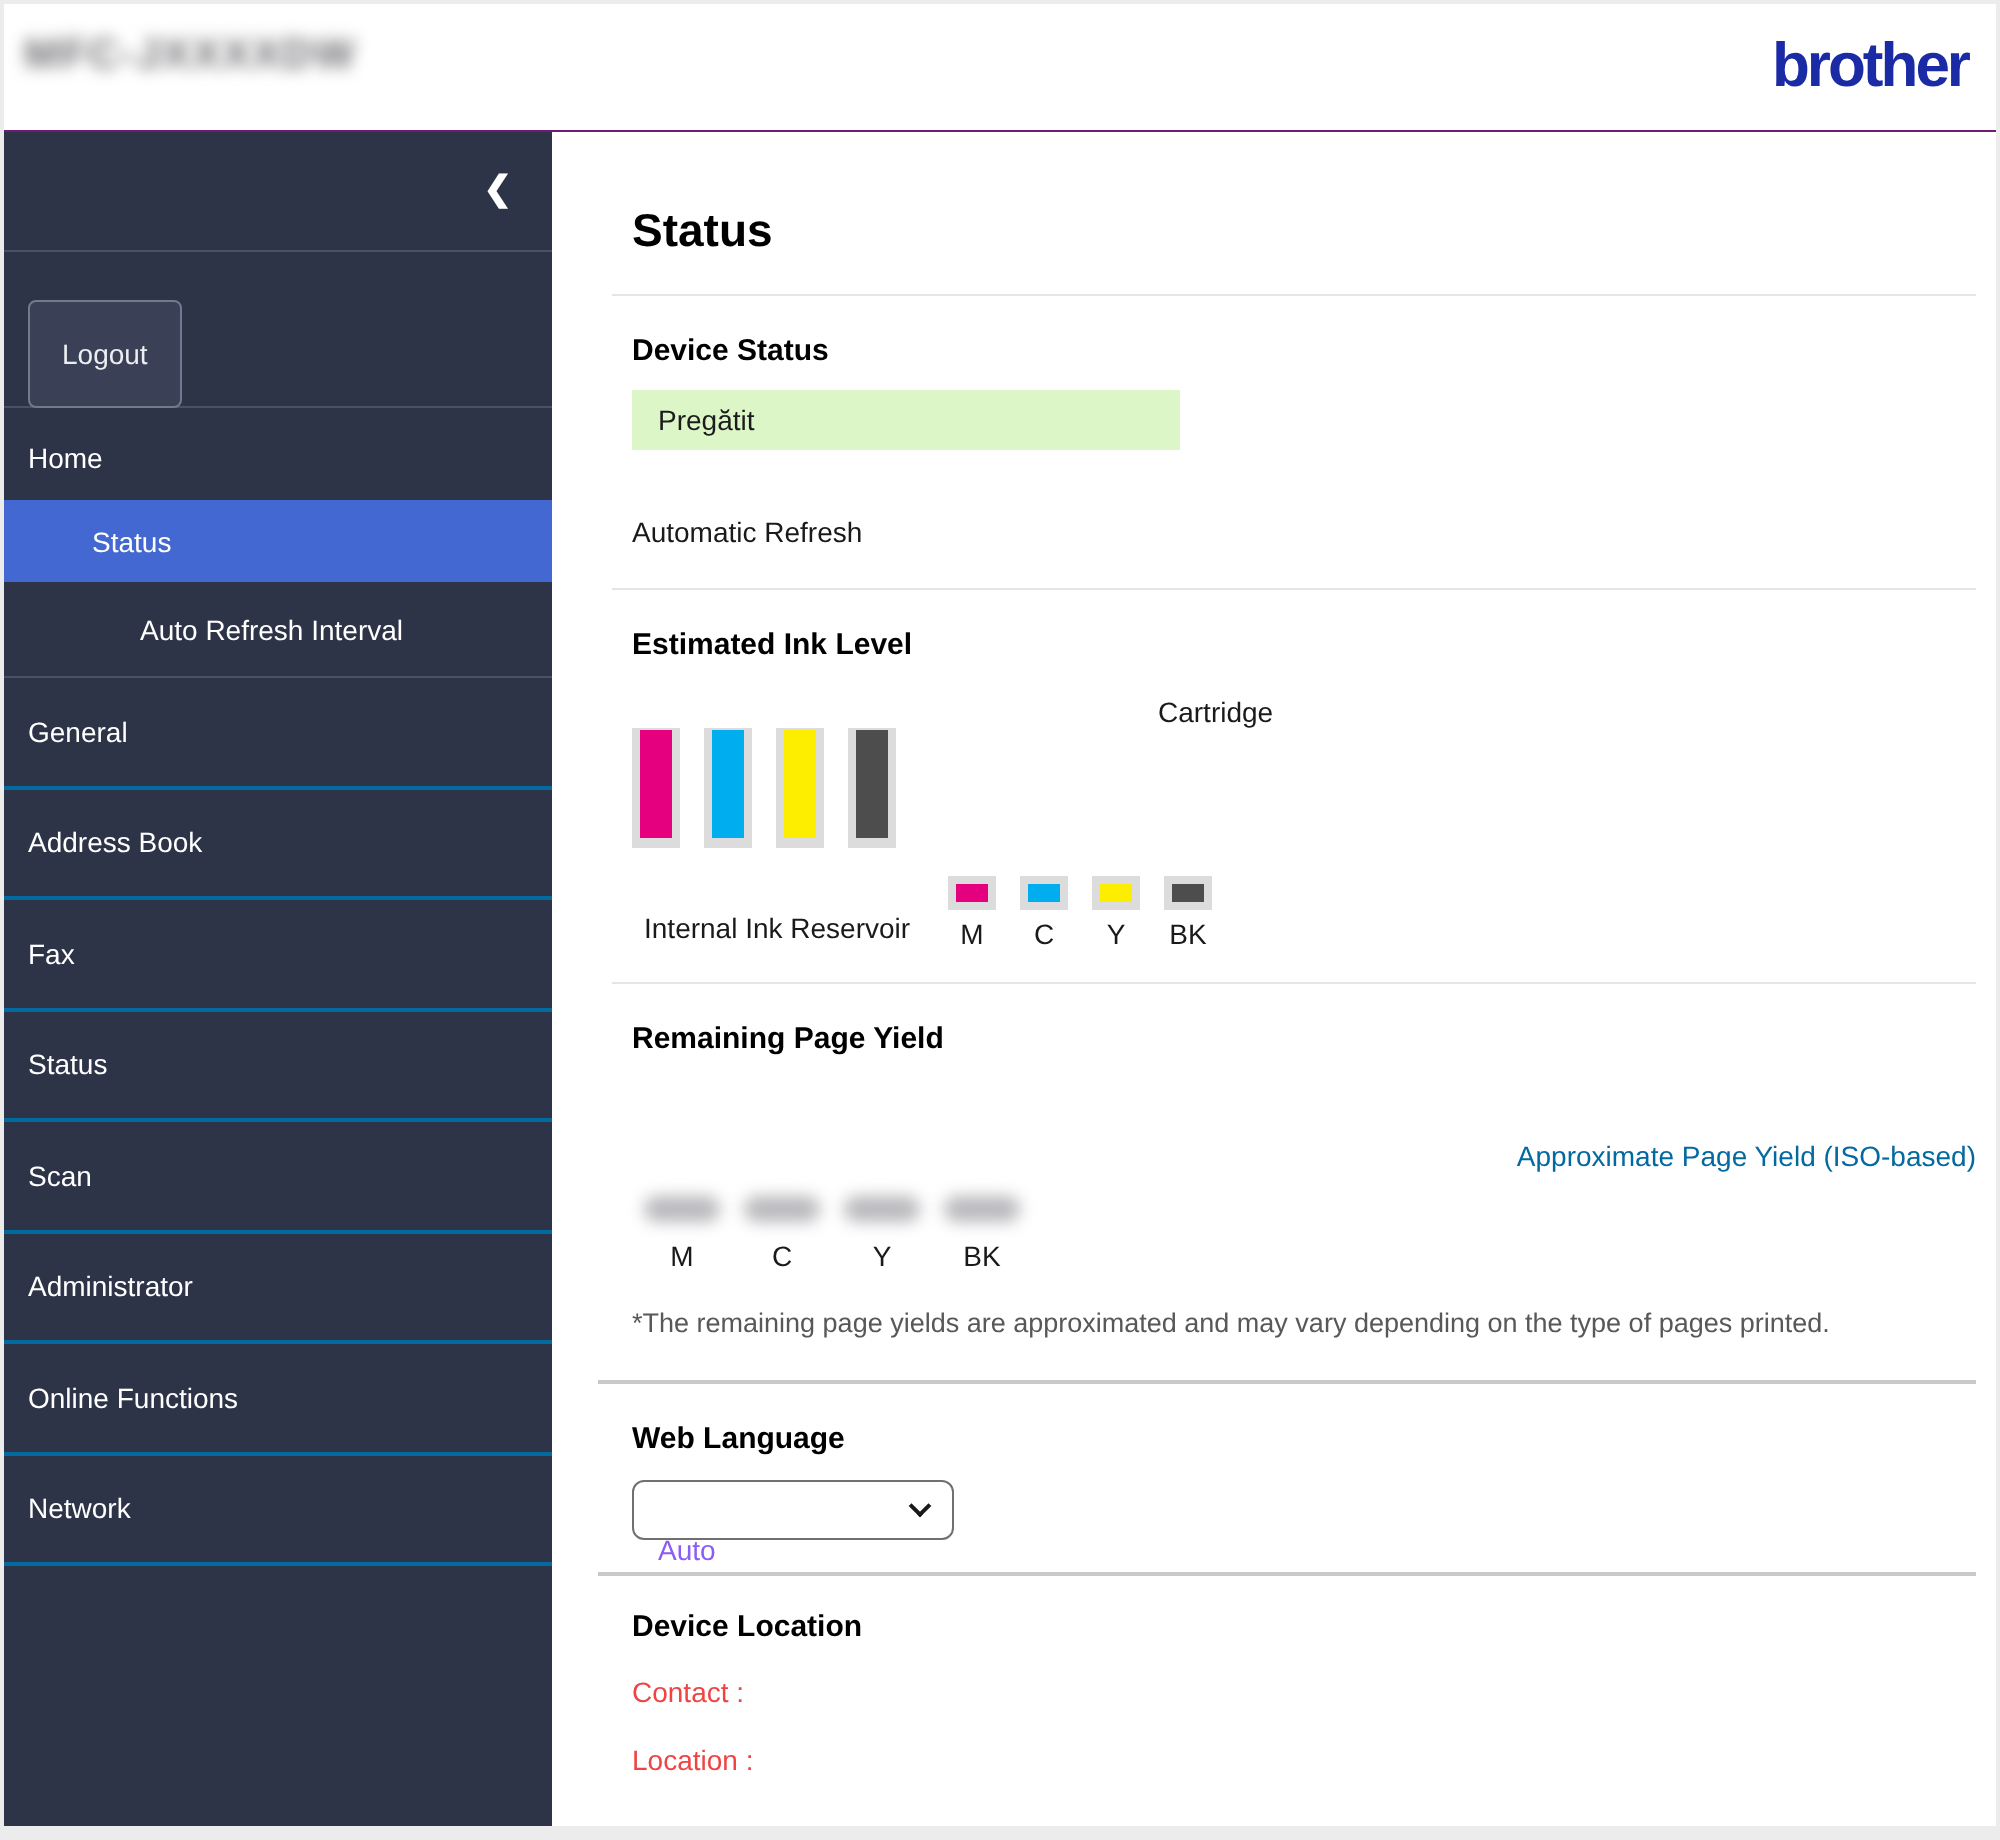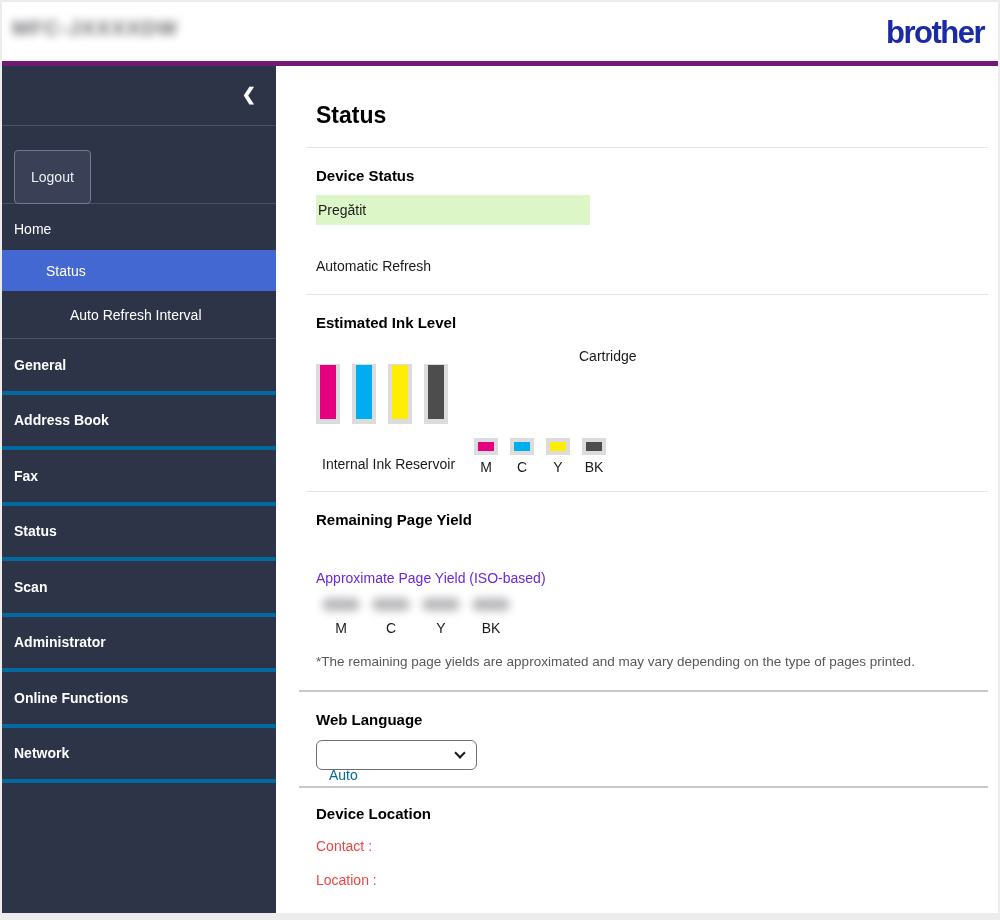--- a/index.html
+++ b/index.html
@@ -10,21 +10,21 @@
     position:relative; width:1000px; height:920px; background:#fff;
     border:2px solid #ececec; border-bottom:none; overflow:hidden;
   }
   .bottom-strip {
     position:absolute; left:0; right:0; bottom:0; height:7px; background:#ececec; z-index:5;
   }
 
   
   .header {
     position:absolute; top:0; left:0; right:0; height:64px; background:#fff;
-    border-bottom:5px solid #701a75;
+    border-bottom:1px solid #701a75;
   }
   .model-name {
     position:absolute; left:10px; top:14px; font-size:21px; font-weight:bold;
     color:#6e6e72; filter:blur(4px); letter-spacing:1px;
   }
   .brand-logo {
     position:absolute; right:14px; top:13px; font-size:31px; font-weight:bold;
     color:#1b2aa5; letter-spacing:-1.5px;
   }
 
@@ -48,35 +48,35 @@
   .selected-item {
     height:41px; background:#4468d1; display:flex; align-items:center;
     padding-left:44px; cursor:pointer;
   }
   .subnav-item {
     height:48px; display:flex; align-items:center; padding-left:68px;
     border-bottom:1px solid #4b5066; cursor:pointer;
   }
   .nav-item {
     height:55.5px; display:flex; align-items:center; padding-left:12px;
-    font-weight:bold; border-bottom:4px solid #0369a1; cursor:pointer;
+    font-weight:normal; border-bottom:2px solid #0369a1; cursor:pointer;
   }
 
   
   .main {
     position:absolute; left:274px; top:64px; right:0; bottom:7px;
     background:#fff; overflow:hidden;
   }
   .content { padding:0 10px 0 30px; }
   .page-title { font-size:23px; font-weight:bold; color:#000; margin:36px 0 0 10px; }
   .divider  { height:1px; background:#e5e5e5; margin-top:18px; }
   .divider-strong { height:2px; background:#c9c9c9; margin-top:21px; margin-left:-7px; }
   .section-heading { font-size:15px; font-weight:bold; color:#000; margin:19px 0 0 10px; }
   .status-box {
-    width:274px; height:30px; line-height:30px; padding-left:2px;
+    width:274px; height:30px; line-height:30px; padding-left:13px;
     font-size:14px; color:#1c1c1c; margin:11px 0 0 10px;
   }
   .field-label { font-size:14px; color:#1a1a1a; margin:33px 0 0 10px; }
   .radio-group { margin:8px 0 0 8px; }
   .radio-row { display:flex; align-items:center; margin-bottom:6px; }
   .radio-row input { width:15px; height:15px; accent-color:#555; margin-right:7px; }
   .radio-row span { font-size:14px; color:#1a1a1a; }
 
   
   .ink-table { margin-left:10px; }
@@ -88,37 +88,37 @@
   .ink-row2 .ink-label { padding-bottom:3px; }
   .bars-row { display:flex; gap:12px; }
   .cartridge-shell { width:24px; height:60px; background:#dcdcdc; padding:1px 4px 5px; }
   .cartridge-fill { width:16px; height:54px; }
   .reservoir-shell { width:24px; height:17px; background:#dcdcdc; padding:4px; }
   .reservoir-fill { width:16px; height:9px; }
   .letters-row { display:flex; gap:12px; margin-top:4px; }
   .letters-row span { width:24px; text-align:center; font-size:14px; color:#1a1a1a; }
 
   
-  .yield-sub { font-size:14px; color:#6d28d9; margin:42px 0 2px 10px; }
+  .yield-sub { font-size:14px; color:#0369a1; margin:42px 0 2px 10px;text-align:right; }
   .yield-cols { display:flex; margin:12px 0 0 10px; }
   .yield-col { width:50px; text-align:center; }
   .yield-pill {
     width:38px; height:13px; margin:0 auto; background:#b9b9bd;
     border-radius:7px; filter:blur(4px);
   }
   .yield-letter { font-size:14px; color:#1a1a1a; margin-top:9px; }
   .footnote { font-size:13.5px; color:#585858; margin:18px 0 0 10px; }
 
   
   .select-box {
     width:161px; height:30px; border:1px solid #707070; border-radius:6px;
     margin:12px 0 0 10px; display:flex; align-items:center; padding:0 12px;
     cursor:pointer; background:#fff;
   }
-  .select-box .sel-text { flex:1; font-size:14px; color:#0369a1;margin-top:40px; }
+  .select-box .sel-text { flex:1; font-size:14px; color:#8b5cf6;margin-top:40px; }
   .chevron-down {
     width:8px; height:8px; border-right:2.5px solid #1a1a1a; border-bottom:2.5px solid #1a1a1a;
     transform:rotate(45deg); margin-top:-4px;
   }
 
   .loc-line { font-size:14px; color:#ef4444; margin:16px 0 0 10px; }
 </style>
 </head>
 <body>
 

